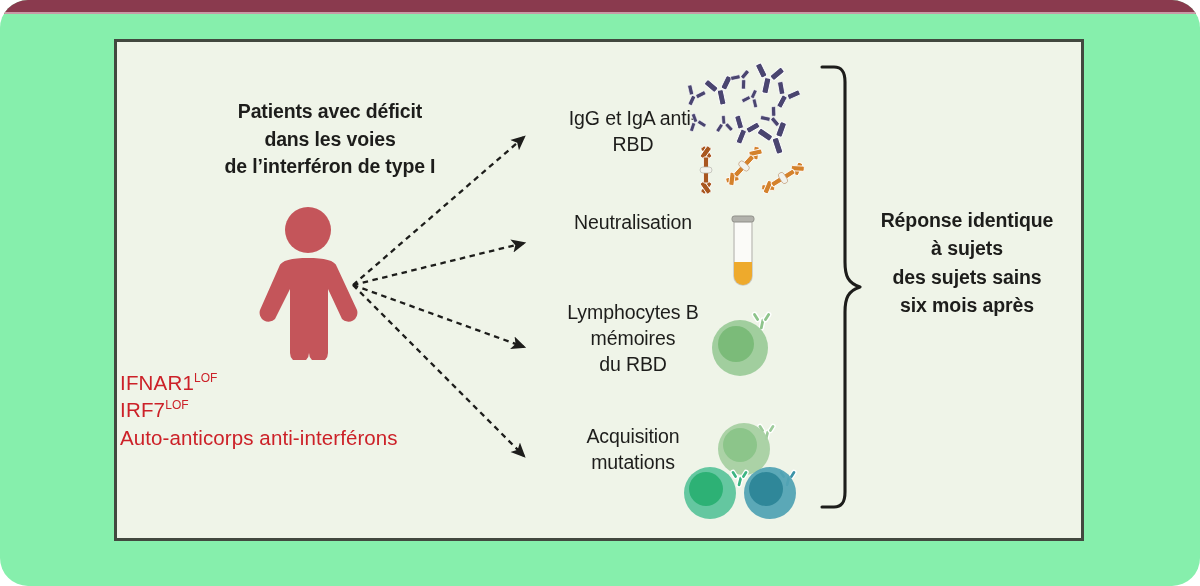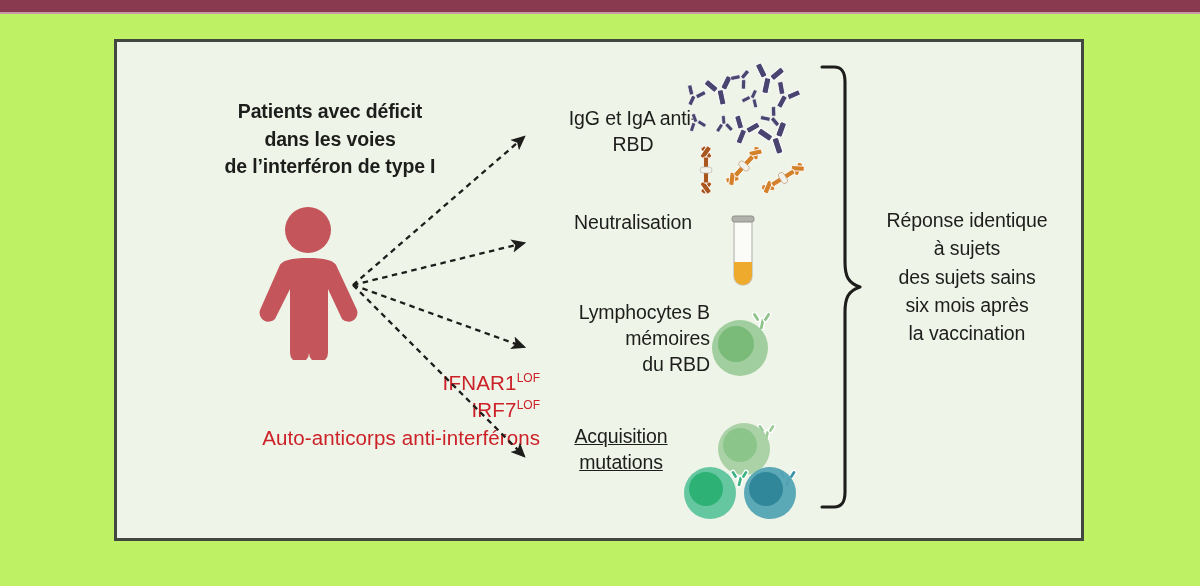--- a/index.html
+++ b/index.html
@@ -4,23 +4,24 @@
 <style>
   html, body {
     margin: 0;
     padding: 0;
     background: #ffffff;
   }
   #page {
     position: relative;
     width: 1200px;
     height: 586px;
-    background: #bef264;
+    background: #86efac;
     font-family: "Liberation Sans", sans-serif;
     overflow: hidden;
+    border-radius: 28px;
   }
   
   #top-bar {
     position: absolute;
     left: 0; top: 0;
     width: 1200px;
     height: 12px;
     background: #8a3a4e;
     border-bottom: 2px solid #c89aa6;
   }
@@ -53,21 +54,21 @@
     left: 248px;
     top: 205px;
     width: 120px;
     height: 155px;
   }
   #gene-list {
     position: absolute;
     left: 120px;
     top: 370px;
     width: 420px;
-    text-align: right;
+    text-align: left;
     color: #cc2128;
     line-height: 1.30;
   }
   .gene-line {
     font-size: 20.5px;
     letter-spacing: 0.2px;
   }
   .gene-line sup {
     font-size: 12px;
     letter-spacing: 0;
@@ -89,39 +90,39 @@
     position: absolute;
     width: 180px;
     text-align: center;
     font-size: 19.5px;
     line-height: 1.33;
     color: #1d1d1b;
     letter-spacing: -0.1px;
   }
   #label-igg  { left: 543px; top: 106px; }
   #label-neut { left: 543px; top: 210px; }
-  #label-lymph{ left: 530px; top: 300px; text-align: right; }
-  #label-acq  { left: 531px; top: 424px; text-decoration: underline; }
+  #label-lymph{ left: 543px; top: 300px; }
+  #label-acq  { left: 543px; top: 424px; }
   .ital { font-style: italic; }
 
   
   #icons-antibodies { position: absolute; left: 682px; top: 60px;  width: 124px; height: 138px; }
   #icon-tube        { position: absolute; left: 716px; top: 212px; width: 54px;  height: 84px;  }
   #icon-bcell       { position: absolute; left: 706px; top: 310px; width: 78px;  height: 78px;  }
   #icons-cellgroup  { position: absolute; left: 682px; top: 416px; width: 120px; height: 108px; }
 
   
   #brace { position: absolute; left: 818px; top: 64px; width: 48px; height: 446px; }
   #response-text {
     position: absolute;
     left: 862px;
     top: 206px;
     width: 210px;
     text-align: center;
-    font-weight: normal;
+    font-weight: bold;
     font-size: 19.5px;
     line-height: 1.45;
     color: #1d1d1b;
     letter-spacing: -0.1px;
   }
 </style>
 </head>
 <body>
 
 <div id="page">
@@ -361,16 +362,15 @@
                C 27 438, 24 443, 16 443
                L 4 443" fill="none" stroke="#1d1d1b" stroke-width="3.1" stroke-linecap="round" stroke-linejoin="round"></path>
     </svg>
   </div>
 
   <div id="response-text">
     <div>Réponse identique</div>
     <div>à sujets</div>
     <div>des sujets sains</div>
     <div>six mois après</div>
-    <div>la vaccination</div>
   </div>
 
 </div>
 
 </body></html>

